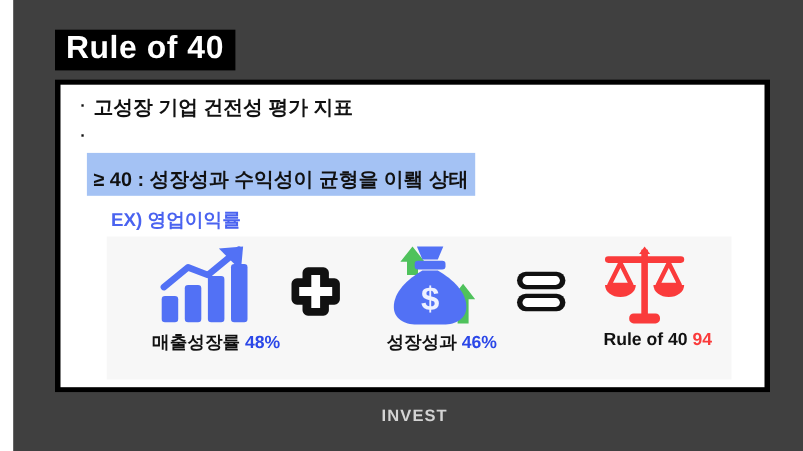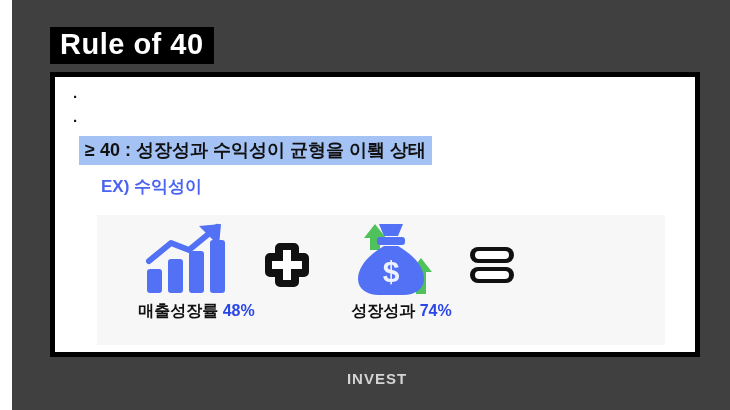--- a/index.html
+++ b/index.html
@@ -74,21 +74,21 @@
   .bullet-text { flex: 0 1 auto; }
 
   .highlight-row {
     display: inline-block;
     margin-left: 6px;
     margin-top: 3px;
     background: #a4c2f4;
     color: #111111;
     font-size: 18px;
     font-weight: bold;
-    padding: 2px 6px 3px 6px;
+    padding: 12px 6px 3px 6px;
     white-space: nowrap;
   }
 
   .ex-row {
     margin-left: 28px;
     margin-top: 10px;
     font-size: 17px;
     font-weight: bold;
     color: #4a63f0;
     white-space: nowrap;
@@ -165,29 +165,30 @@
 <div id="slide">
 
   <div class="title-block">Rule of 40</div>
 
   <div class="frame">
 
     <div class="bullets">
 
       <div class="bullet-row">
         <span class="bullet-dot">·</span>
+        <span class="bullet-text">고성장 기업 건전성 평가 지표</span>
       </div>
 
       <div class="bullet-row">
         <span class="bullet-dot">·</span>
       </div>
 
       <div class="highlight-row">≥ 40 : 성장성과 수익성이 균형을 이뢬 상태</div>
 
-      <div class="ex-row">EX) 수익성이</div>
+      <div class="ex-row">EX) 영업이익률</div>
     </div>
 
     <div class="icon-panel">
 
       <div class="metric-col growth">
         <div class="icon-area">
           <svg width="88" height="74" viewBox="0 0 88 74" aria-hidden="true">
             <rect x="6" y="46" width="15" height="24" rx="3" fill="#5271f5"></rect>
             <rect x="27" y="36" width="15" height="34" rx="3" fill="#5271f5"></rect>
             <rect x="48" y="28" width="15" height="42" rx="3" fill="#5271f5"></rect>
@@ -220,34 +221,52 @@
             <path d="M62 72 h10 v-22 h-6 l11 -14 l11 14 h-6 v22 z" fill="#4fc25c"></path>
             <path d="M35 2 L59 2 L54 14 L40 14 Z" fill="#5271f5"></path>
             <rect x="33" y="15" width="28" height="8" rx="3" fill="#5271f5"></rect>
             <path d="M40 24 h14 c14 8 26 20 26 33 c0 10 -9 16 -21 16 h-24
                      c-12 0 -21 -6 -21 -16 c0 -13 12 -25 26 -33 z" fill="#5271f5"></path>
             <text x="47" y="60" font-family="Liberation Sans, sans-serif" font-size="30" font-weight="bold" fill="#eef1ff" text-anchor="middle">$</text>
           </svg>
         </div>
         <div class="metric-label">
           <span>성장성과</span>
-          <span class="val-blue">74%</span>
+          <span class="val-blue">46%</span>
         </div>
       </div>
 
       <div class="op-col">
         <div>
           <svg width="46" height="42" viewBox="0 0 46 42" aria-hidden="true">
             <rect x="1" y="3" width="44" height="16" rx="8" fill="#111111"></rect>
             <rect x="1" y="23" width="44" height="16" rx="8" fill="#111111"></rect>
             <rect x="6" y="7" width="34" height="8" rx="4" fill="#ffffff"></rect>
             <rect x="6" y="27" width="34" height="8" rx="4" fill="#ffffff"></rect>
           </svg>
         </div>
       </div>
 
+      <div class="metric-col result">
+        <div class="icon-area">
+          <svg width="88" height="74" viewBox="0 0 88 74" aria-hidden="true">
+            <rect x="41" y="4" width="6" height="62" fill="#fa3b3b"></rect>
+            <rect x="8" y="10" width="72" height="6" rx="3" fill="#fa3b3b"></rect>
+            <path d="M44 1 l5 7 h-10 z" fill="#fa3b3b"></path>
+            <rect x="30" y="62" width="28" height="9" rx="4" fill="#fa3b3b"></rect>
+            <path d="M12 36 L22 16 L32 36 Z" fill="none" stroke="#fa3b3b" stroke-width="4" stroke-linejoin="round"></path>
+            <path d="M8 36 a14 11 0 0 0 28 0 z" fill="#fa3b3b"></path>
+            <path d="M56 36 L66 16 L76 36 Z" fill="none" stroke="#fa3b3b" stroke-width="4" stroke-linejoin="round"></path>
+            <path d="M52 36 a14 11 0 0 0 28 0 z" fill="#fa3b3b"></path>
+          </svg>
+        </div>
+        <div class="metric-label">
+          <span>Rule of 40</span>
+          <span class="val-red">94</span>
+        </div>
+      </div>
 
     </div>
   </div>
 
   <div class="footer">INVEST</div>
 
 </div>
 
 </body></html>

